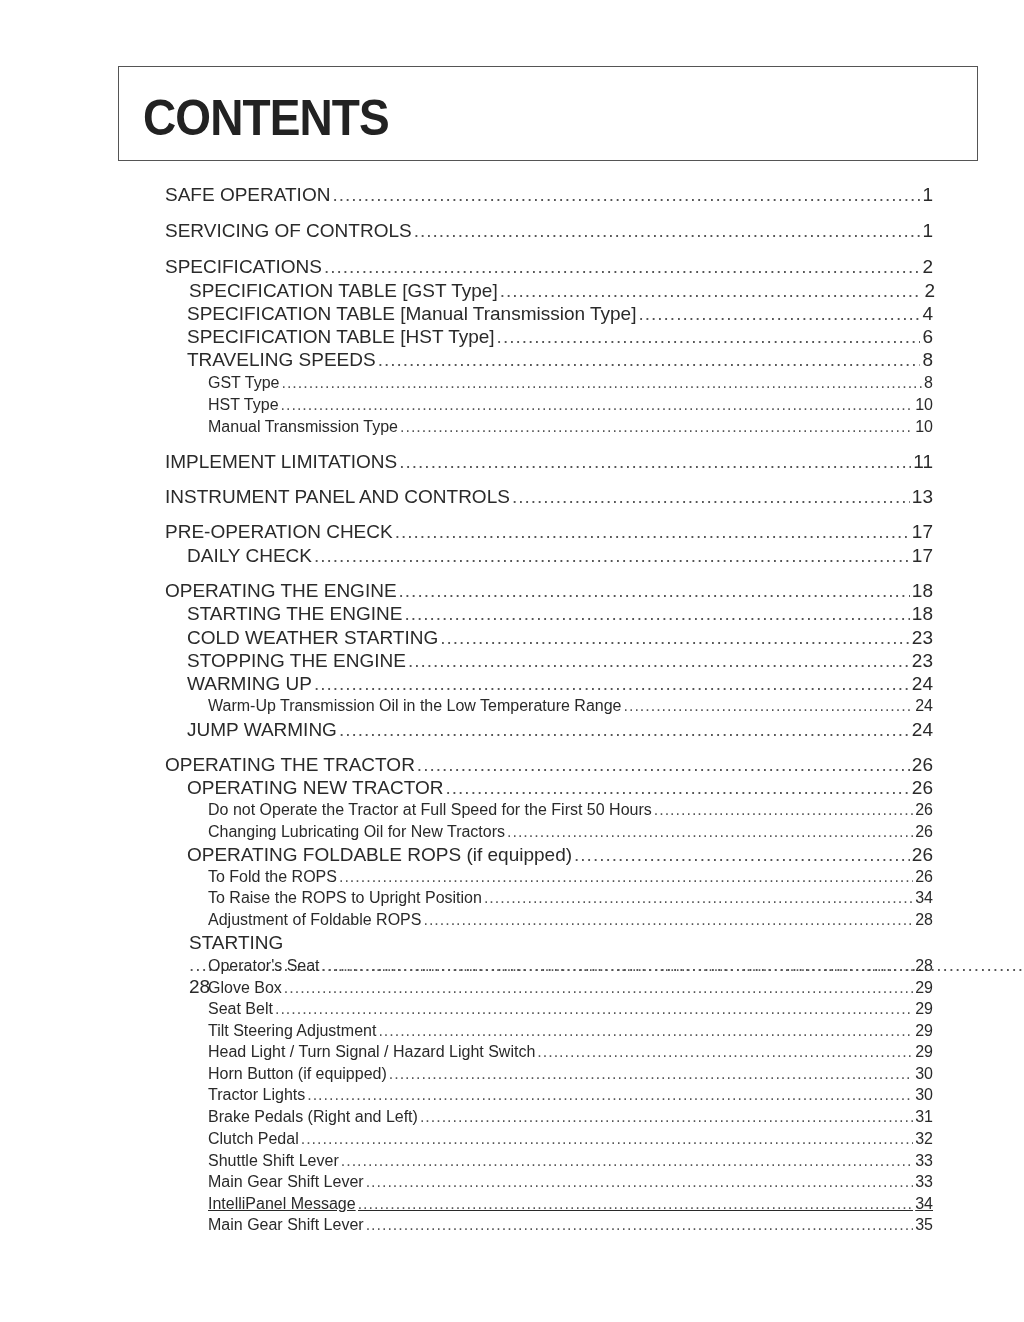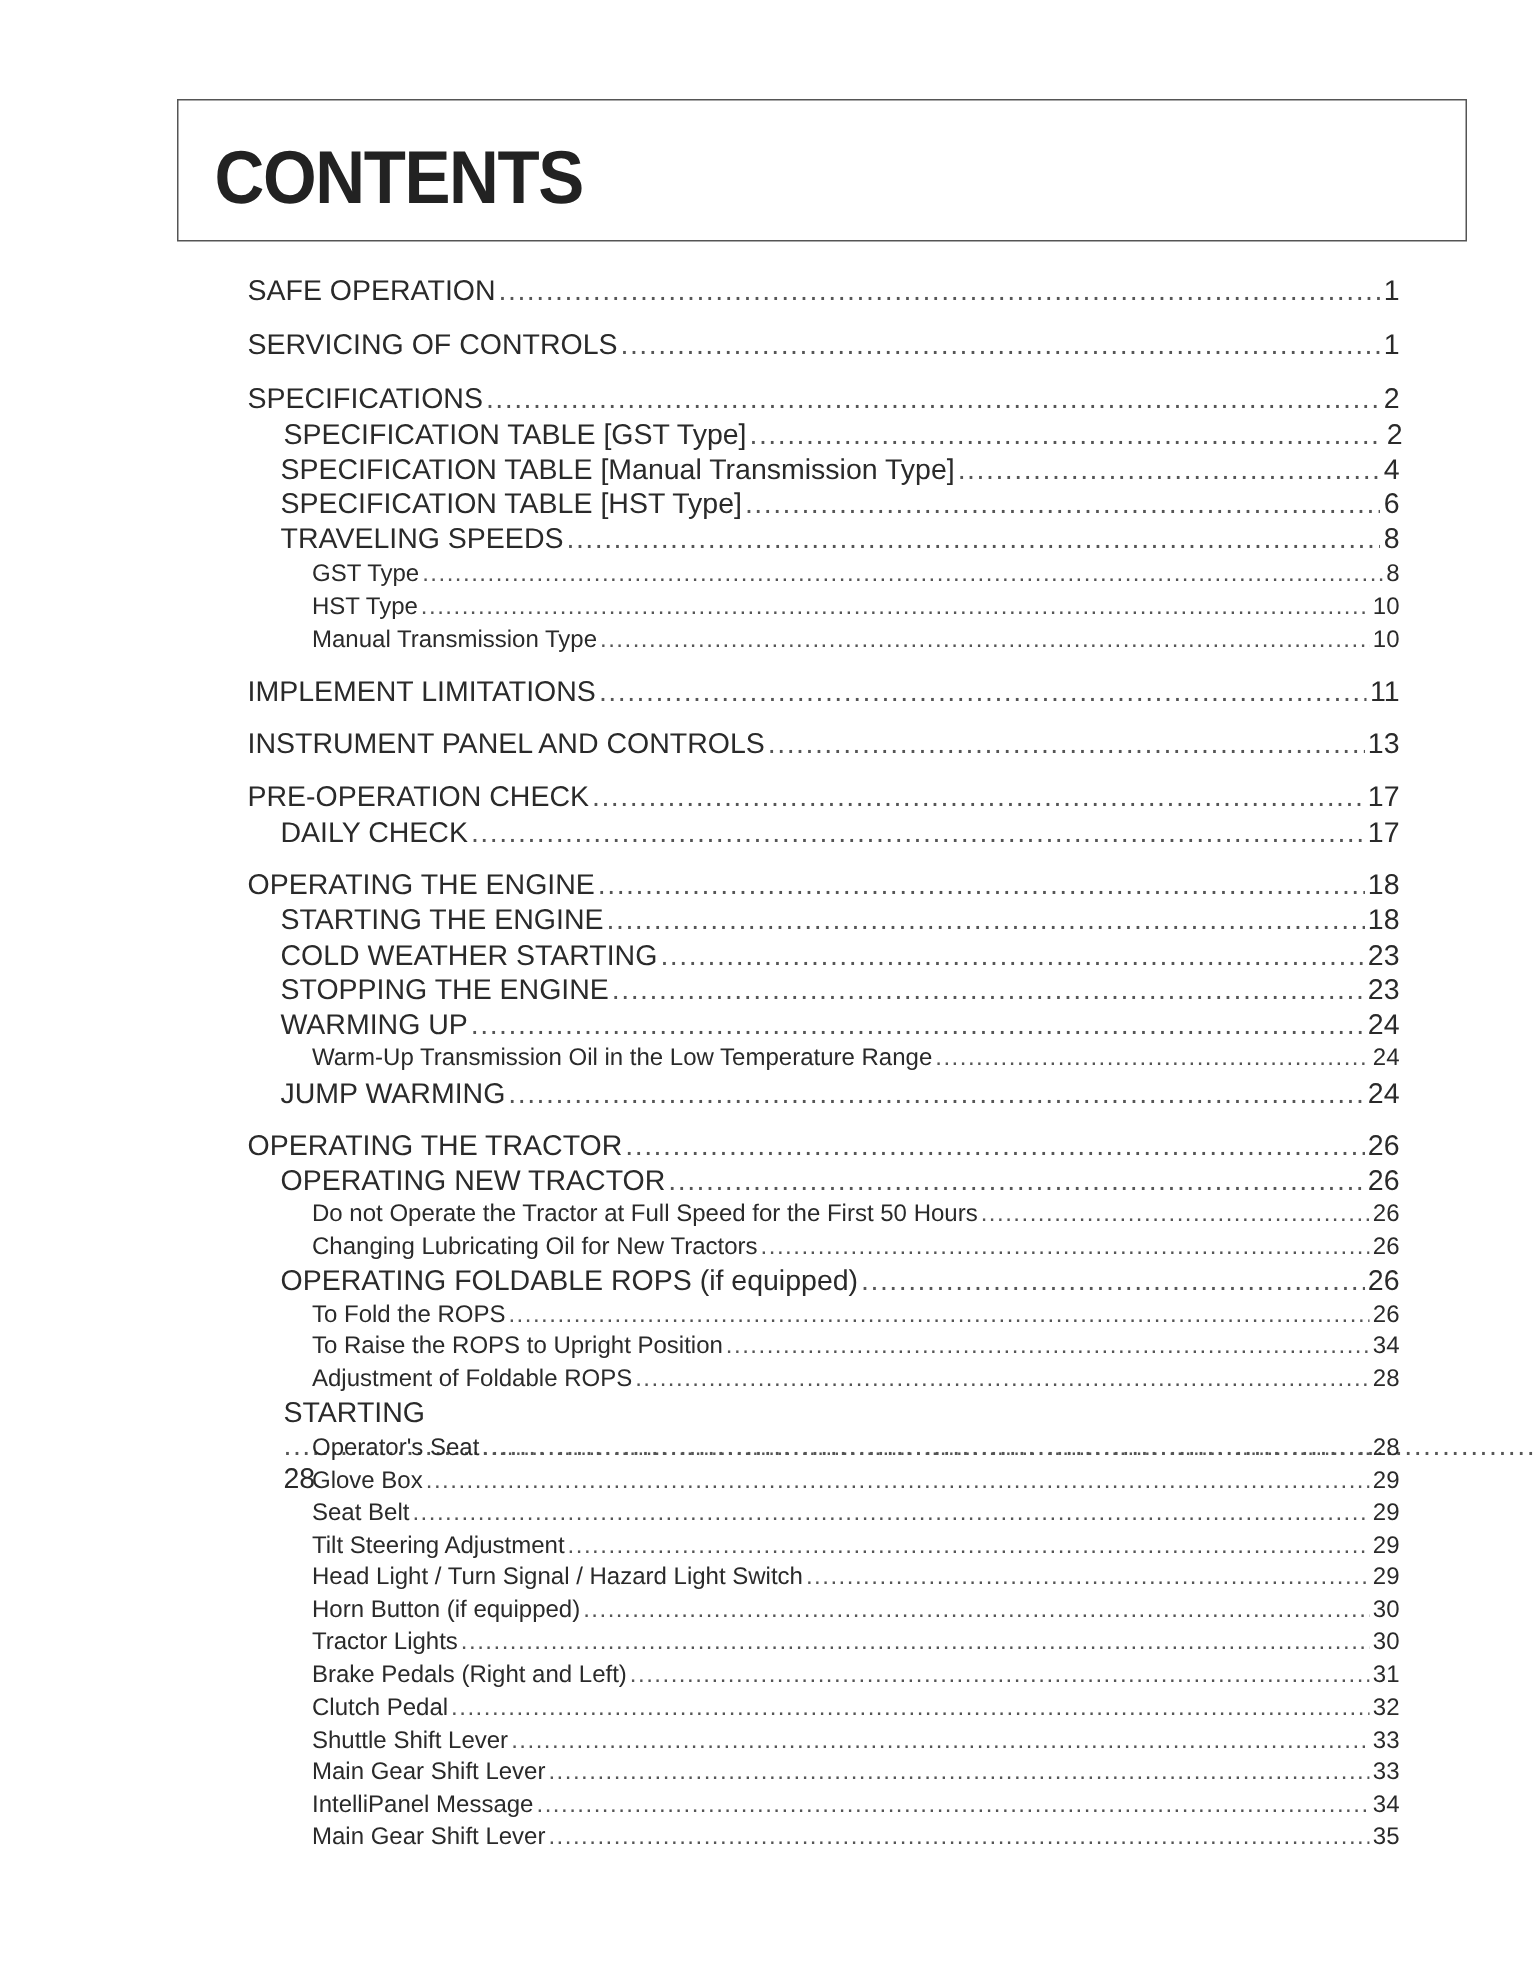--- a/index.html
+++ b/index.html
@@ -230,21 +230,21 @@
     <div class="entry lvl2" style="top: 972px; left: 43px; width: 725px;">
       <span class="label">Shuttle Shift Lever</span>
       <span class="dots"></span>
       <span class="page">33</span>
     </div>
     <div class="entry lvl2" style="top: 993px; left: 43px; width: 725px;">
       <span class="label">Main Gear Shift Lever</span>
       <span class="dots"></span>
       <span class="page">33</span>
     </div>
-    <div class="entry lvl2" style="top: 1015px; left: 43px; width: 725px;">
+    <div class="entry lvl2" style="top: 1015px; left: 43px; width: 725px; text-decoration: underline;">
       <span class="label">IntelliPanel Message</span>
       <span class="dots"></span>
       <span class="page">34</span>
     </div>
     <div class="entry lvl2" style="top: 1036px; left: 43px; width: 725px;">
       <span class="label">Main Gear Shift Lever</span>
       <span class="dots"></span>
       <span class="page">35</span>
     </div>
   </div>

